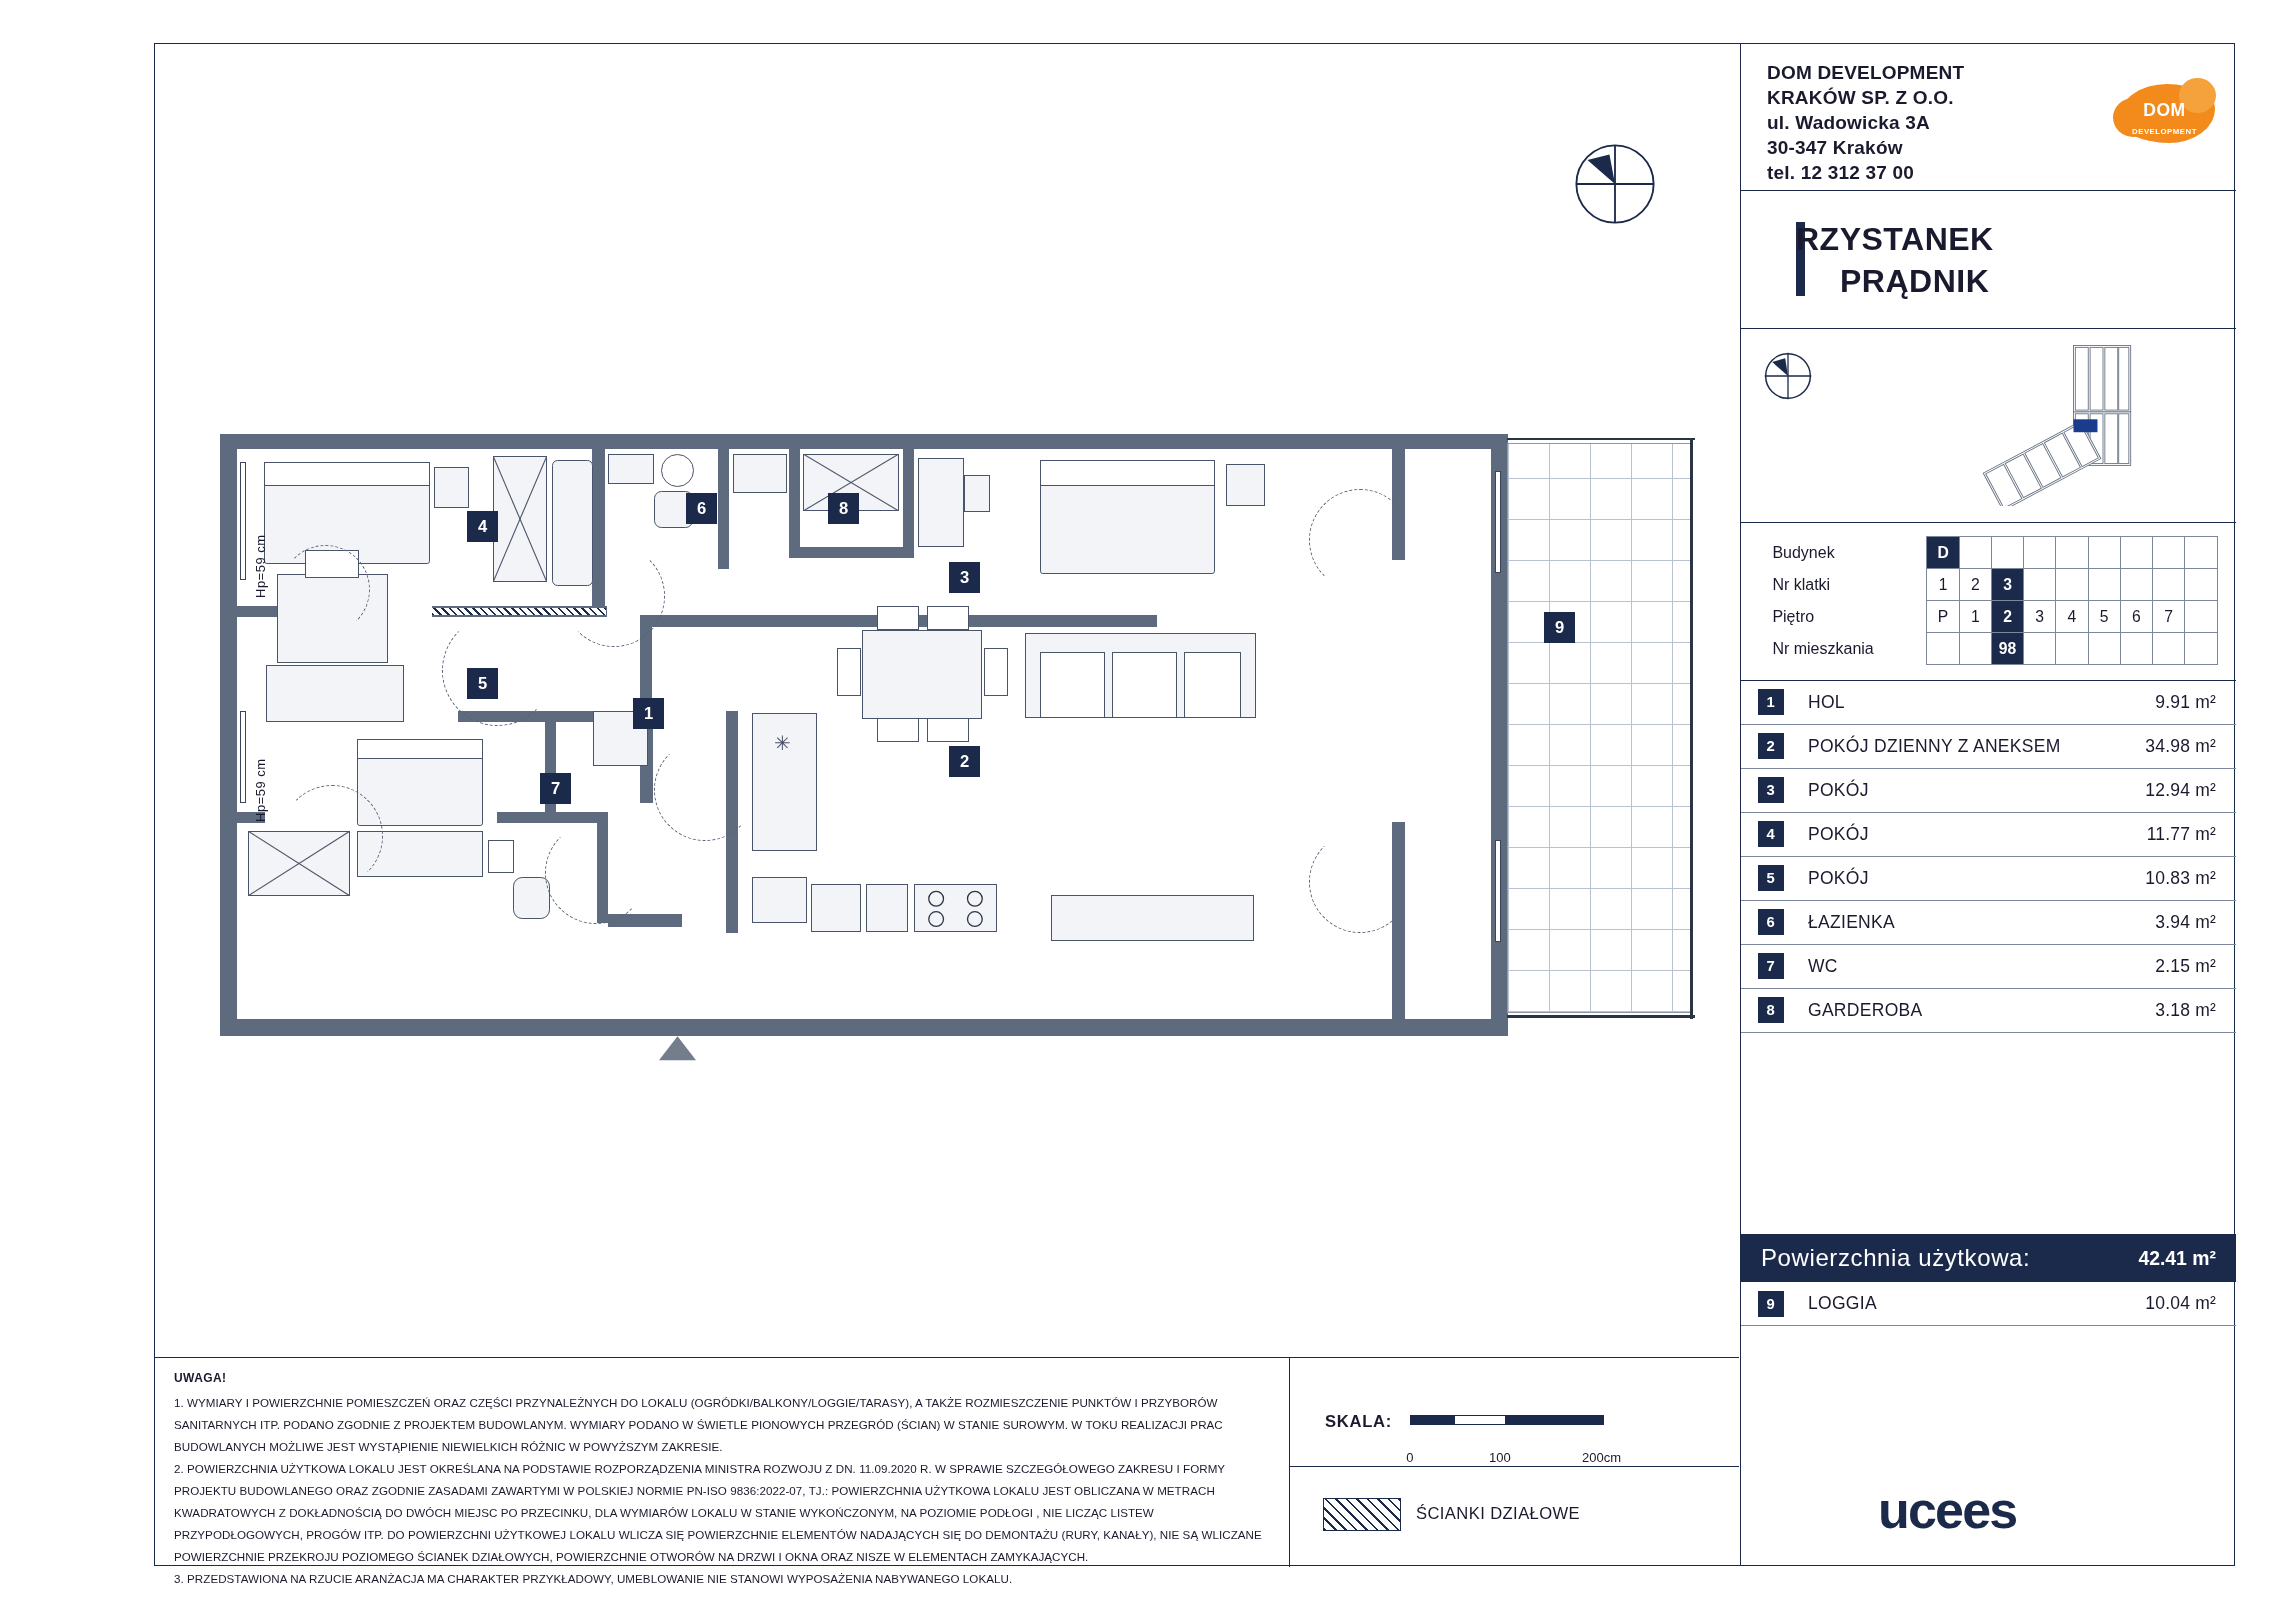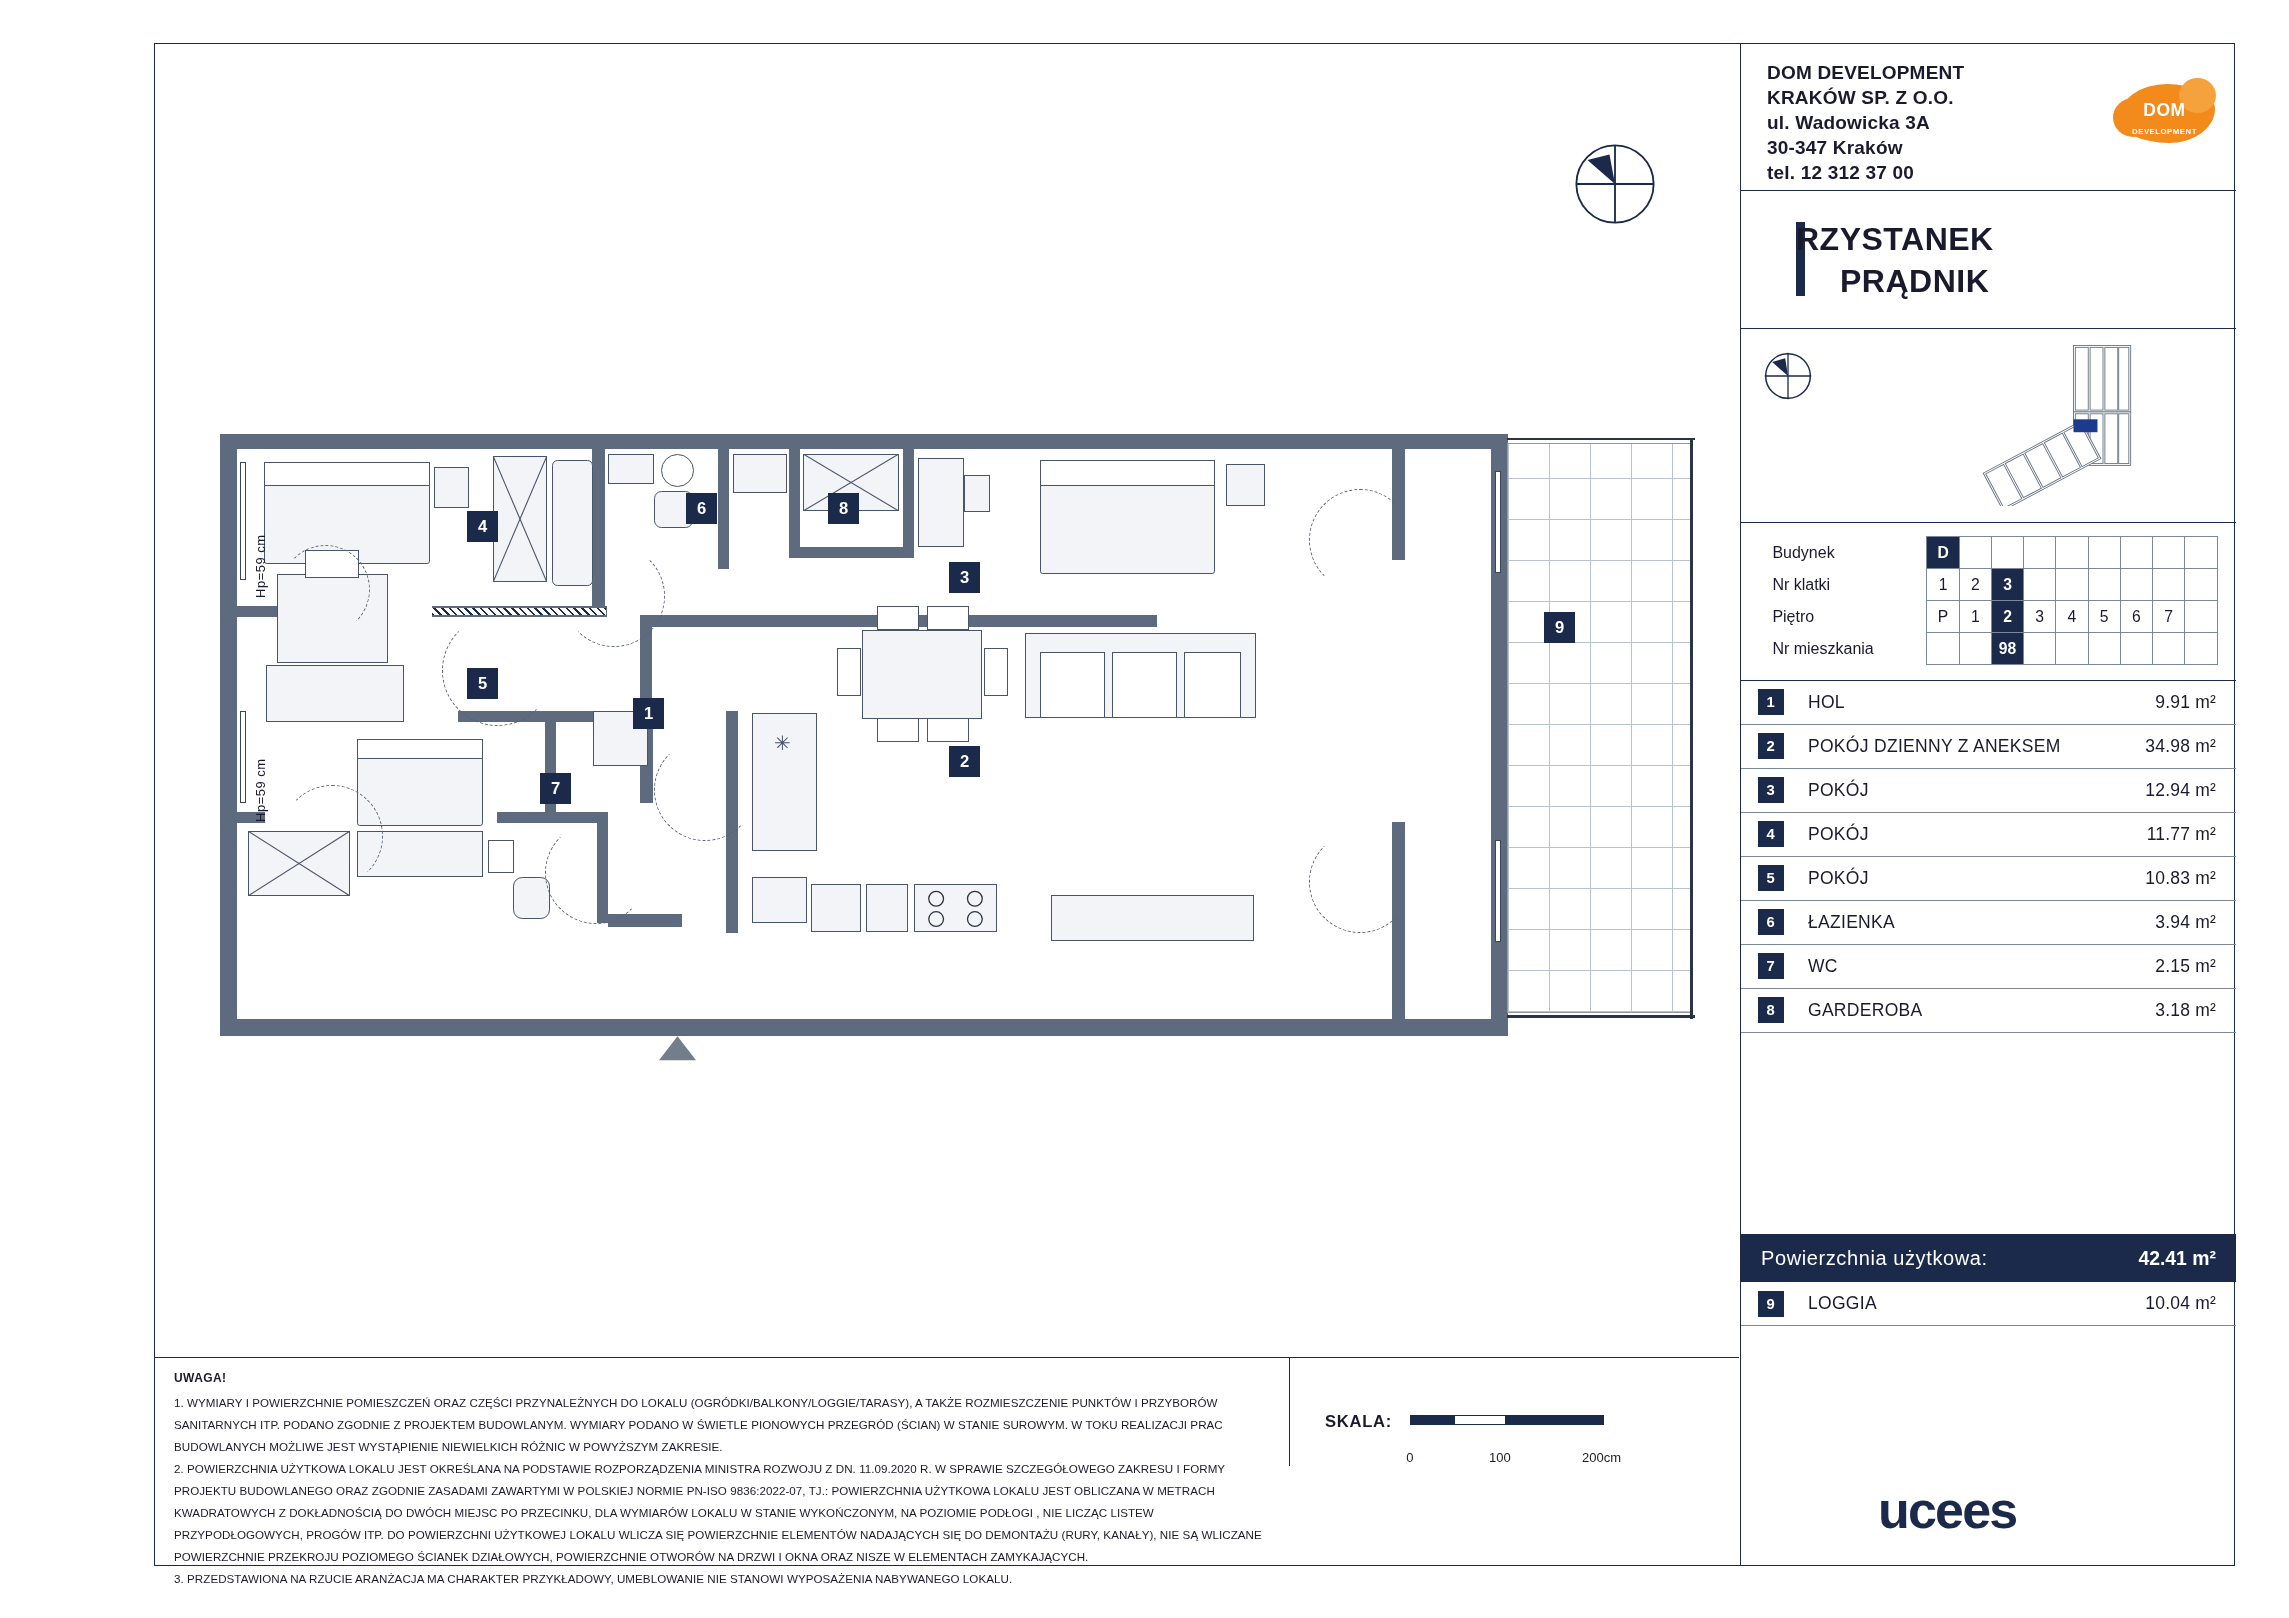--- a/index.html
+++ b/index.html
@@ -38,21 +38,21 @@
   .zest-h{background:#1b2a4a;color:#fff;font-size:18.5px;font-weight:bold;letter-spacing:0.6px;padding:8.3px 0 8.3px 20px;}
   .rooms{width:100%;border-collapse:collapse;}
   .rooms tr{border-bottom:0.9px solid #7d879c;}
   .rooms td{height:41px;font-size:17.5px;}
   .rooms td.num{width:42px;padding-left:16.6px;}
   .rooms td.nm{padding-left:7.4px;letter-spacing:0.3px;}
   .rooms td.ar{text-align:right;padding-right:20px;letter-spacing:0.2px;}
   .sq{display:inline-block;width:26px;height:26px;line-height:26px;text-align:center;background:#1b2a4a;color:#fff;font-size:14.8px;font-weight:bold;}
 
   .total{background:#1b2a4a;color:#fff;height:48px;display:flex;align-items:center;justify-content:space-between;padding:0 20px 0 20px;}
-  .total .t1{font-size:20px;letter-spacing:0.6px;}
+  .total .t1{font-size:24px;letter-spacing:0.6px;}
   .total .t2{font-size:19.4px;font-weight:bold;}
 
   
   .notes{position:absolute;left:154px;top:1357px;width:1135px;height:210px;border-top:1.8px solid #1b2a4a;box-sizing:border-box;padding:13px 16.6px 0 20px;}
   .notes .uw{font-size:12px;font-weight:bold;letter-spacing:0.4px;margin-bottom:7.4px;}
   .notes p{margin:0;font-size:11.6px;line-height:22px;letter-spacing:0.05px;}
   .scalebox{position:absolute;left:1289px;top:1357px;width:450px;height:109px;border-top:1.8px solid #1b2a4a;border-left:1.8px solid #1b2a4a;box-sizing:border-box;}
   .scalebox .sl{position:absolute;left:35px;top:54px;font-size:16.6px;font-weight:bold;letter-spacing:0.7px;}
   .sbar{position:absolute;left:120px;top:57px;width:194px;height:10px;}
   .sbar .seg{position:absolute;top:0;height:10px;}
@@ -420,16 +420,20 @@
     <div class="sbar">
       <div class="seg b1"></div>
         <div class="seg b2"></div>
         <div class="seg b3"></div>
       <div class="slab" style="left:-3.7px;">0</div>
       <div class="slab" style="left:79px;">100</div>
       <div class="slab" style="left:172px;">200cm</div>
     </div>
   </div>
 
+  <div class="legend">
+    <div class="hatch"></div>
+    <div class="legtxt">ŚCIANKI DZIAŁOWE</div>
+  </div>
 
   <div class="ucees">ucees</div>
 </div>
 
 
 </body></html>

